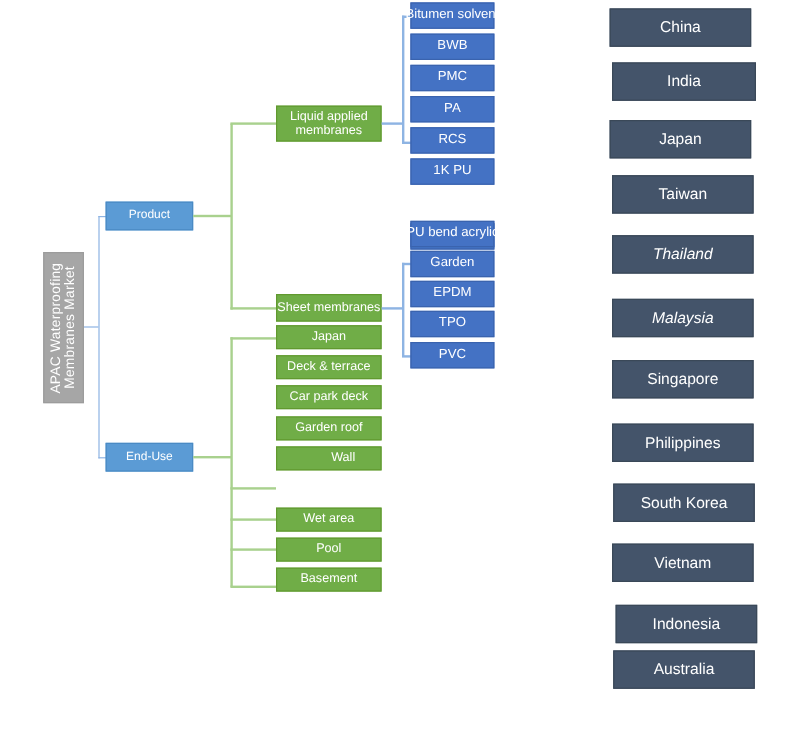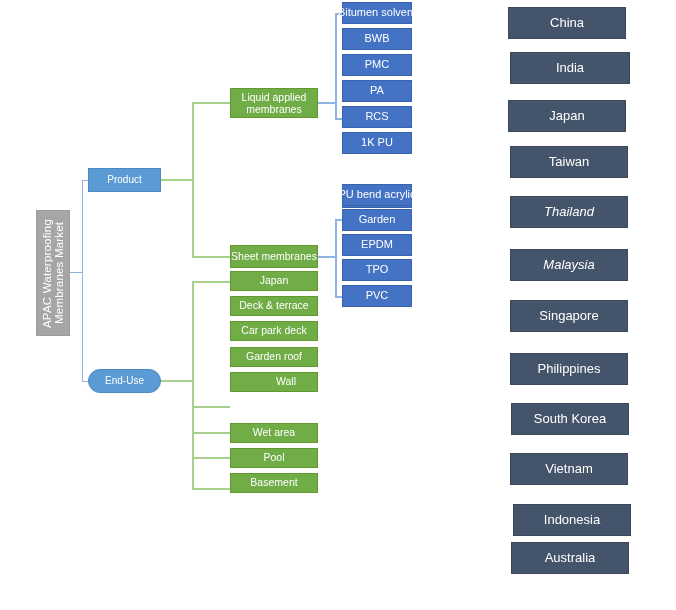--- a/index.html
+++ b/index.html
@@ -160,21 +160,21 @@
   <div class="node prod-node" style="left:342px; top:234px; width:70px; height:22px;">
     <span>EPDM</span>
   </div>
   <div class="node prod-node" style="left:342px; top:259px; width:70px; height:22px;">
     <span>TPO</span>
   </div>
   <div class="node prod-node" style="left:342px; top:285px; width:70px; height:22px;">
     <span>PVC</span>
   </div>
 
-  <div class="node cat-node" style="left:88px; top:369px; width:73px; height:24px;border-radius:12px;">
+  <div class="node cat-node" style="left:88px; top:369px; width:73px; height:24px;">
     <span>End-Use</span>
   </div>
 
   <div class="line line-green line-h thick" style="left:161px; top:380px; width:32px;"></div>
   <div class="line line-green line-v thick" style="left:192px; top:281px; height:208px;"></div>
   <div class="line line-green line-h thick" style="left:192px; top:281px; width:38px;"></div>
   <div class="line line-green line-h thick" style="left:192px; top:406px; width:38px;"></div>
   <div class="line line-green line-h thick" style="left:192px; top:432px; width:38px;"></div>
   <div class="line line-green line-h thick" style="left:192px; top:457px; width:38px;"></div>
   <div class="line line-green line-h thick" style="left:192px; top:488px; width:38px;"></div>

